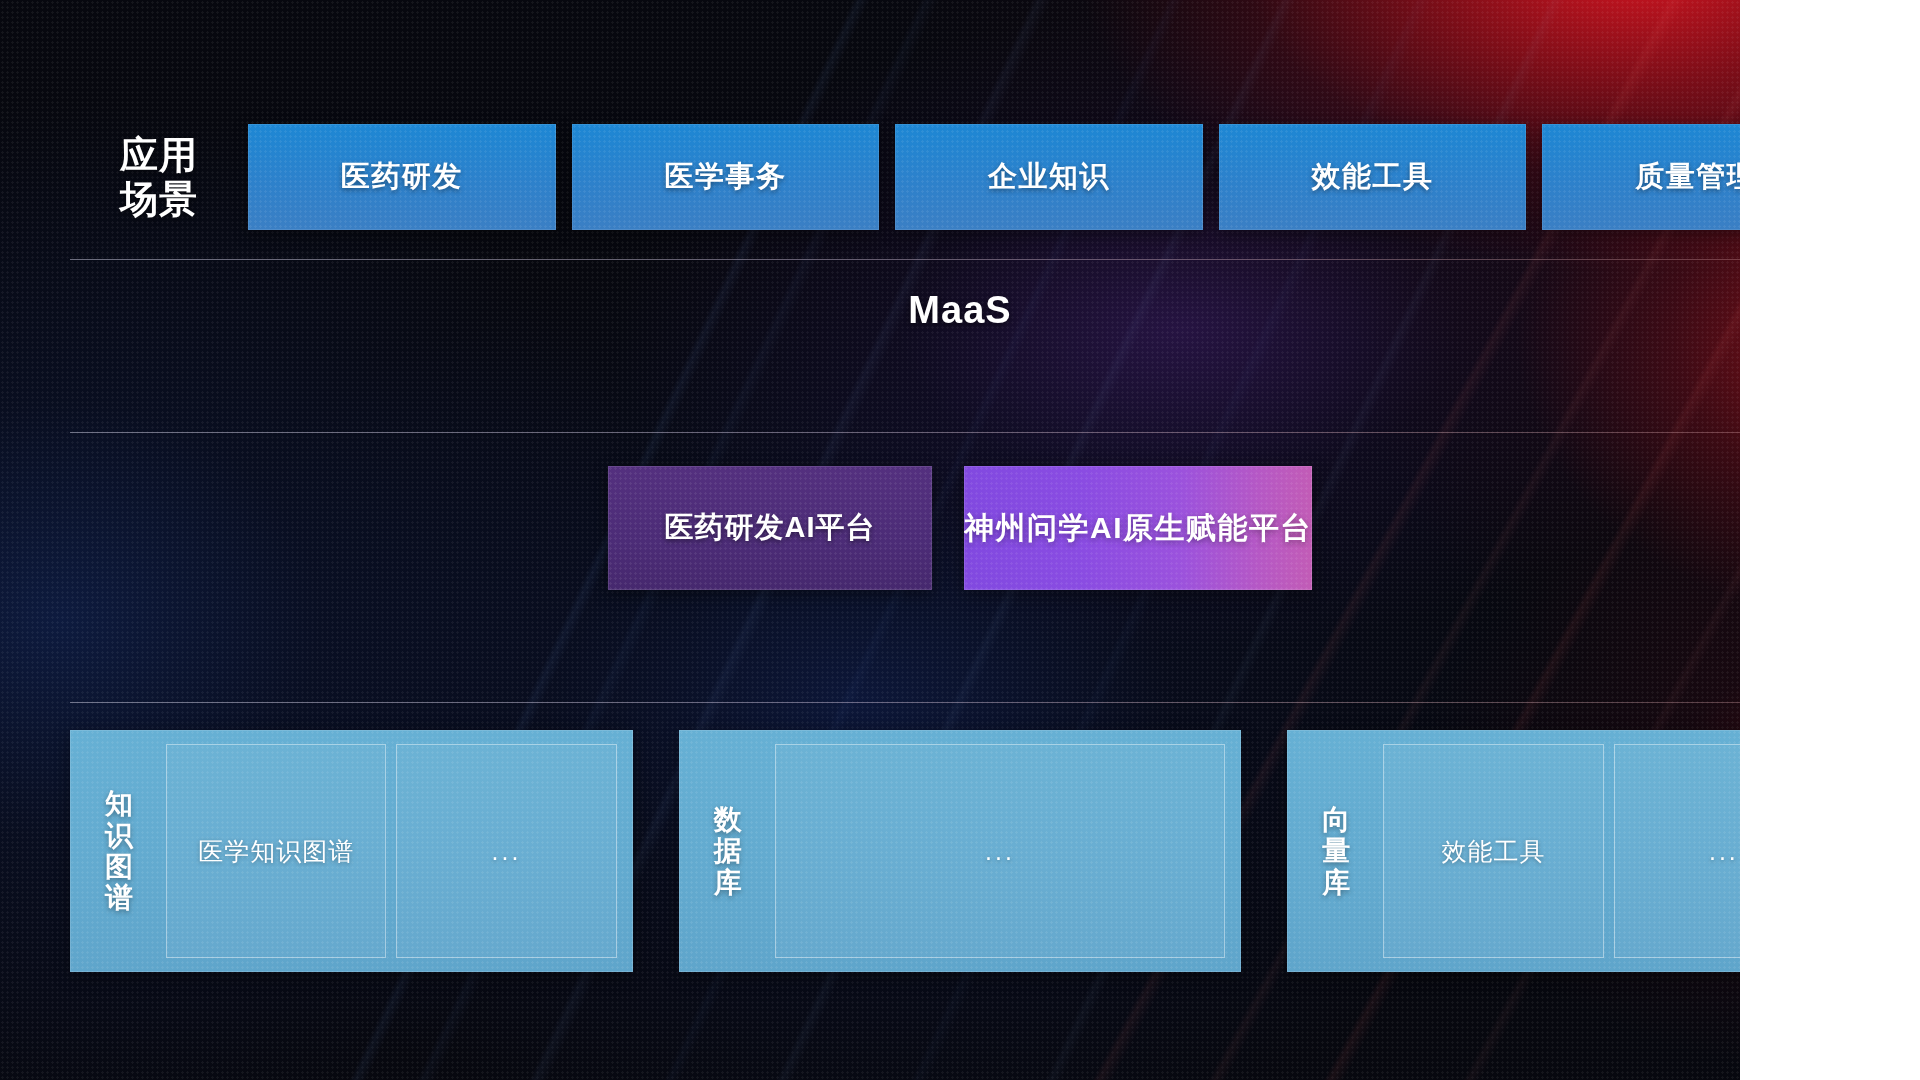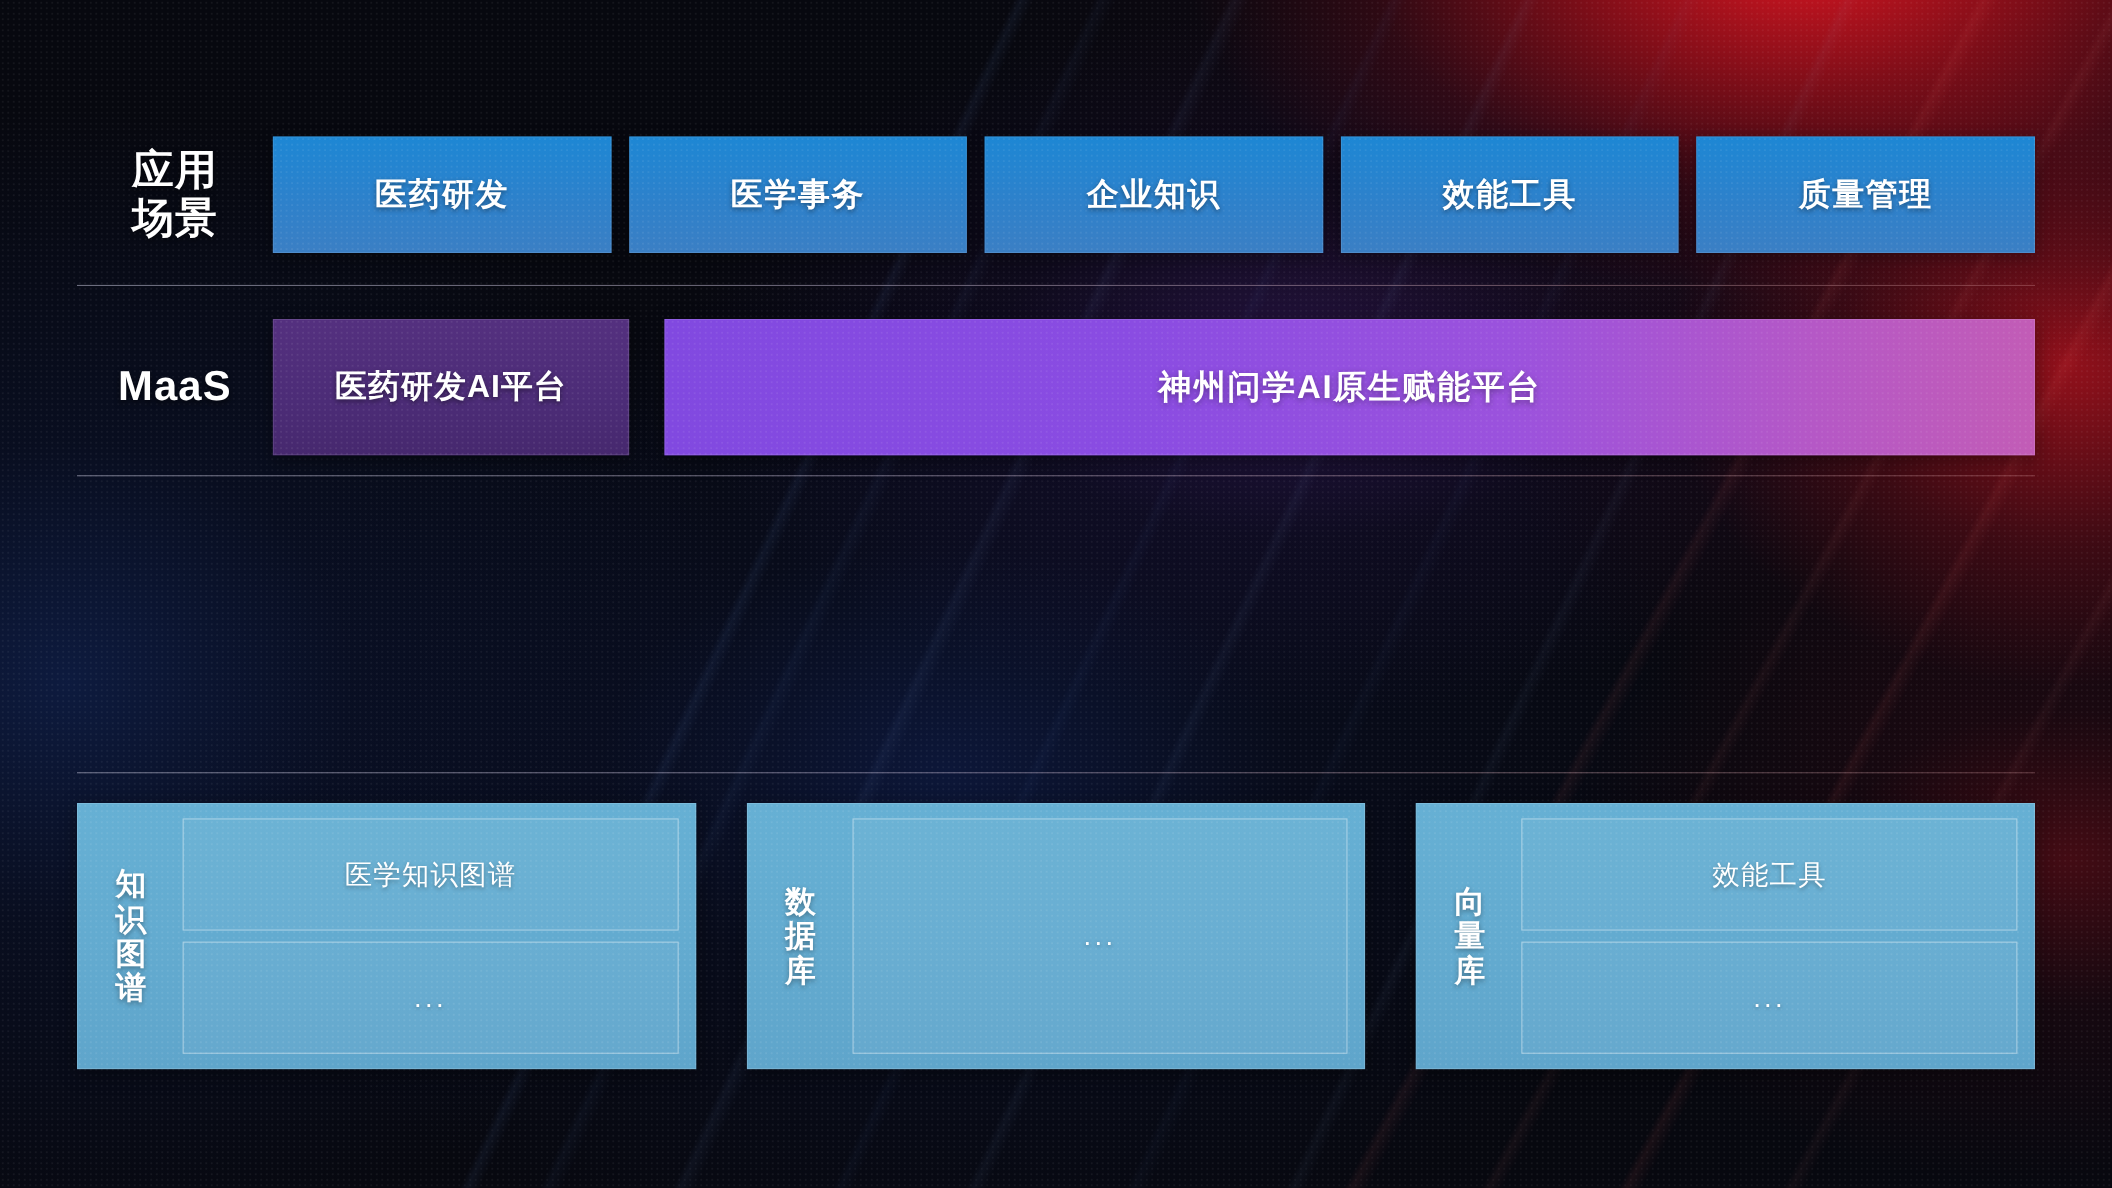--- a/index.html
+++ b/index.html
@@ -7,21 +7,21 @@
 
   html, body {
     width: 1920px;
     height: 1080px;
     overflow: hidden;
     font-family: "Liberation Sans", "DejaVu Sans", sans-serif;
   }
 
   #stage {
     position: relative;
-    width: 1920px;
+    width: 1740px;
     height: 1080px;
     background: #07080f;
     overflow: hidden;
   }
 
   
   .bg-layer { position: absolute; inset: 0; pointer-events: none; }
 
   .glow-red-top {
     background:
@@ -172,21 +172,21 @@
   }
   .app-box::after {
     content: "";
     position: absolute; inset: 0;
     background-image: radial-gradient(rgba(255,255,255,0.07) 1px, transparent 1.2px);
     background-size: 5px 5px;
     pointer-events: none;
   }
 
   
-  .maas-row { top: 288px; height: 128px; }
+  .maas-row { top: 288px; height: 128px; flex-direction: column; }
   .maas-content { flex: 1; display: flex; gap: 32px; }
   .maas-left {
     flex: 0 0 324px;
     height: 124px;
     display: flex; align-items: center; justify-content: center;
     background: linear-gradient(180deg, #54307f 0%, #4c2c77 60%, #46286e 100%);
     color: #ffffff;
     font-size: 29px;
     font-weight: 700;
     letter-spacing: 1px;
@@ -293,21 +293,21 @@
     color: #ffffff;
     font-size: 28px;
     font-weight: 700;
     line-height: 1.12;
     text-shadow: 0 2px 5px rgba(0,0,0,0.35);
     z-index: 2;
   }
   .know-items {
     flex: 1;
     display: flex;
-    flex-direction: column;
+    flex-direction: row;
     justify-content: flex-start;
     gap: 10px;
     z-index: 2;
   }
   .know-item {
     flex: 1;
     display: flex;
     align-items: center;
     justify-content: center;
     color: #ffffff;

